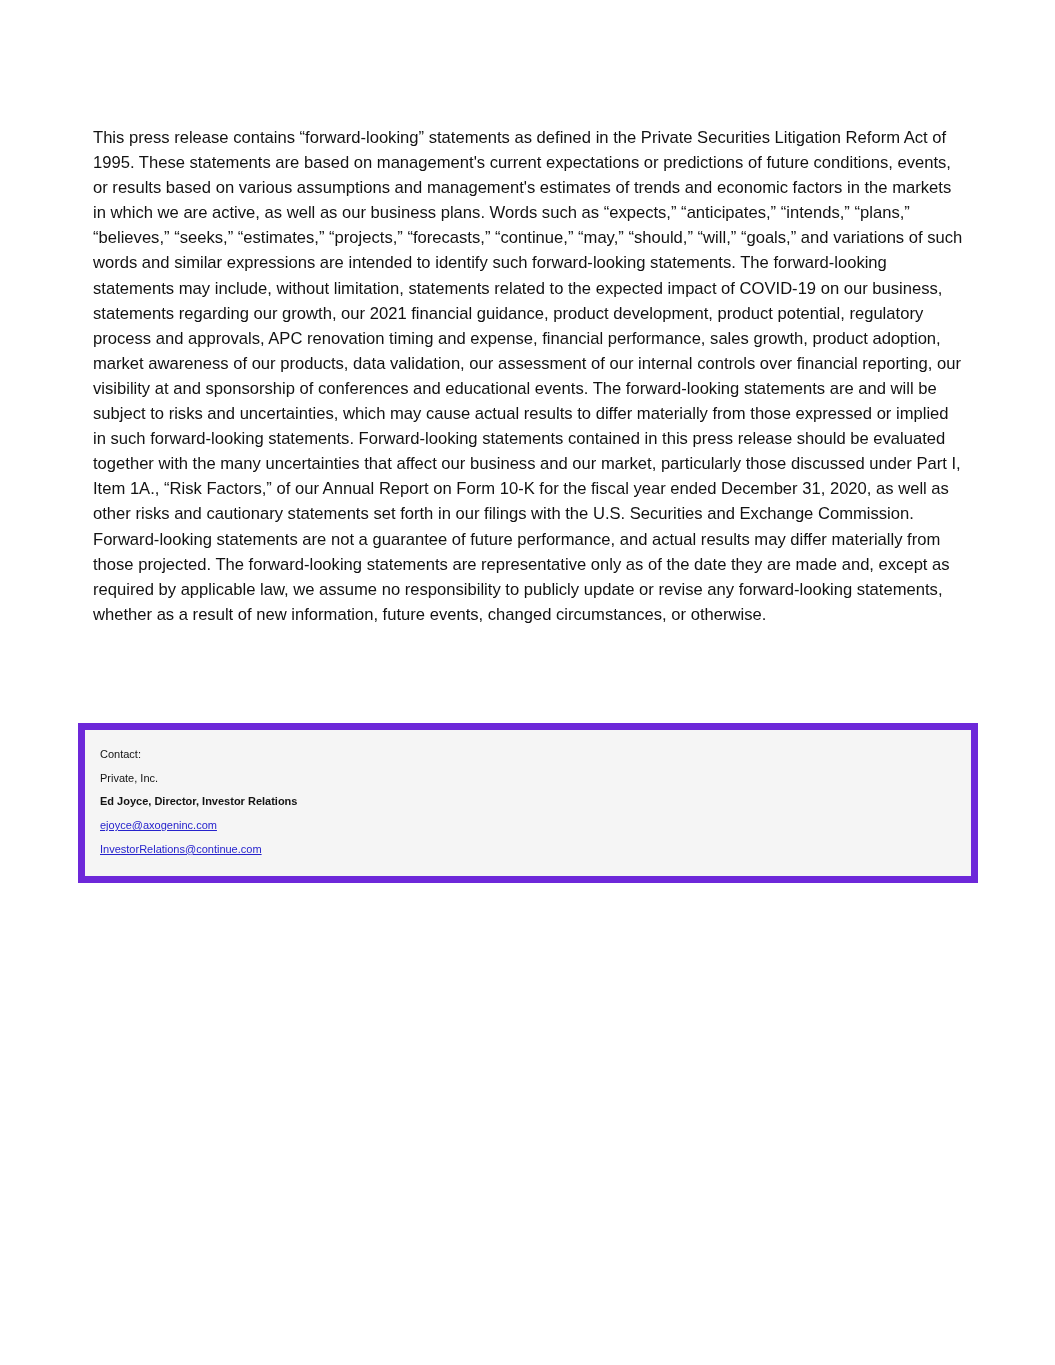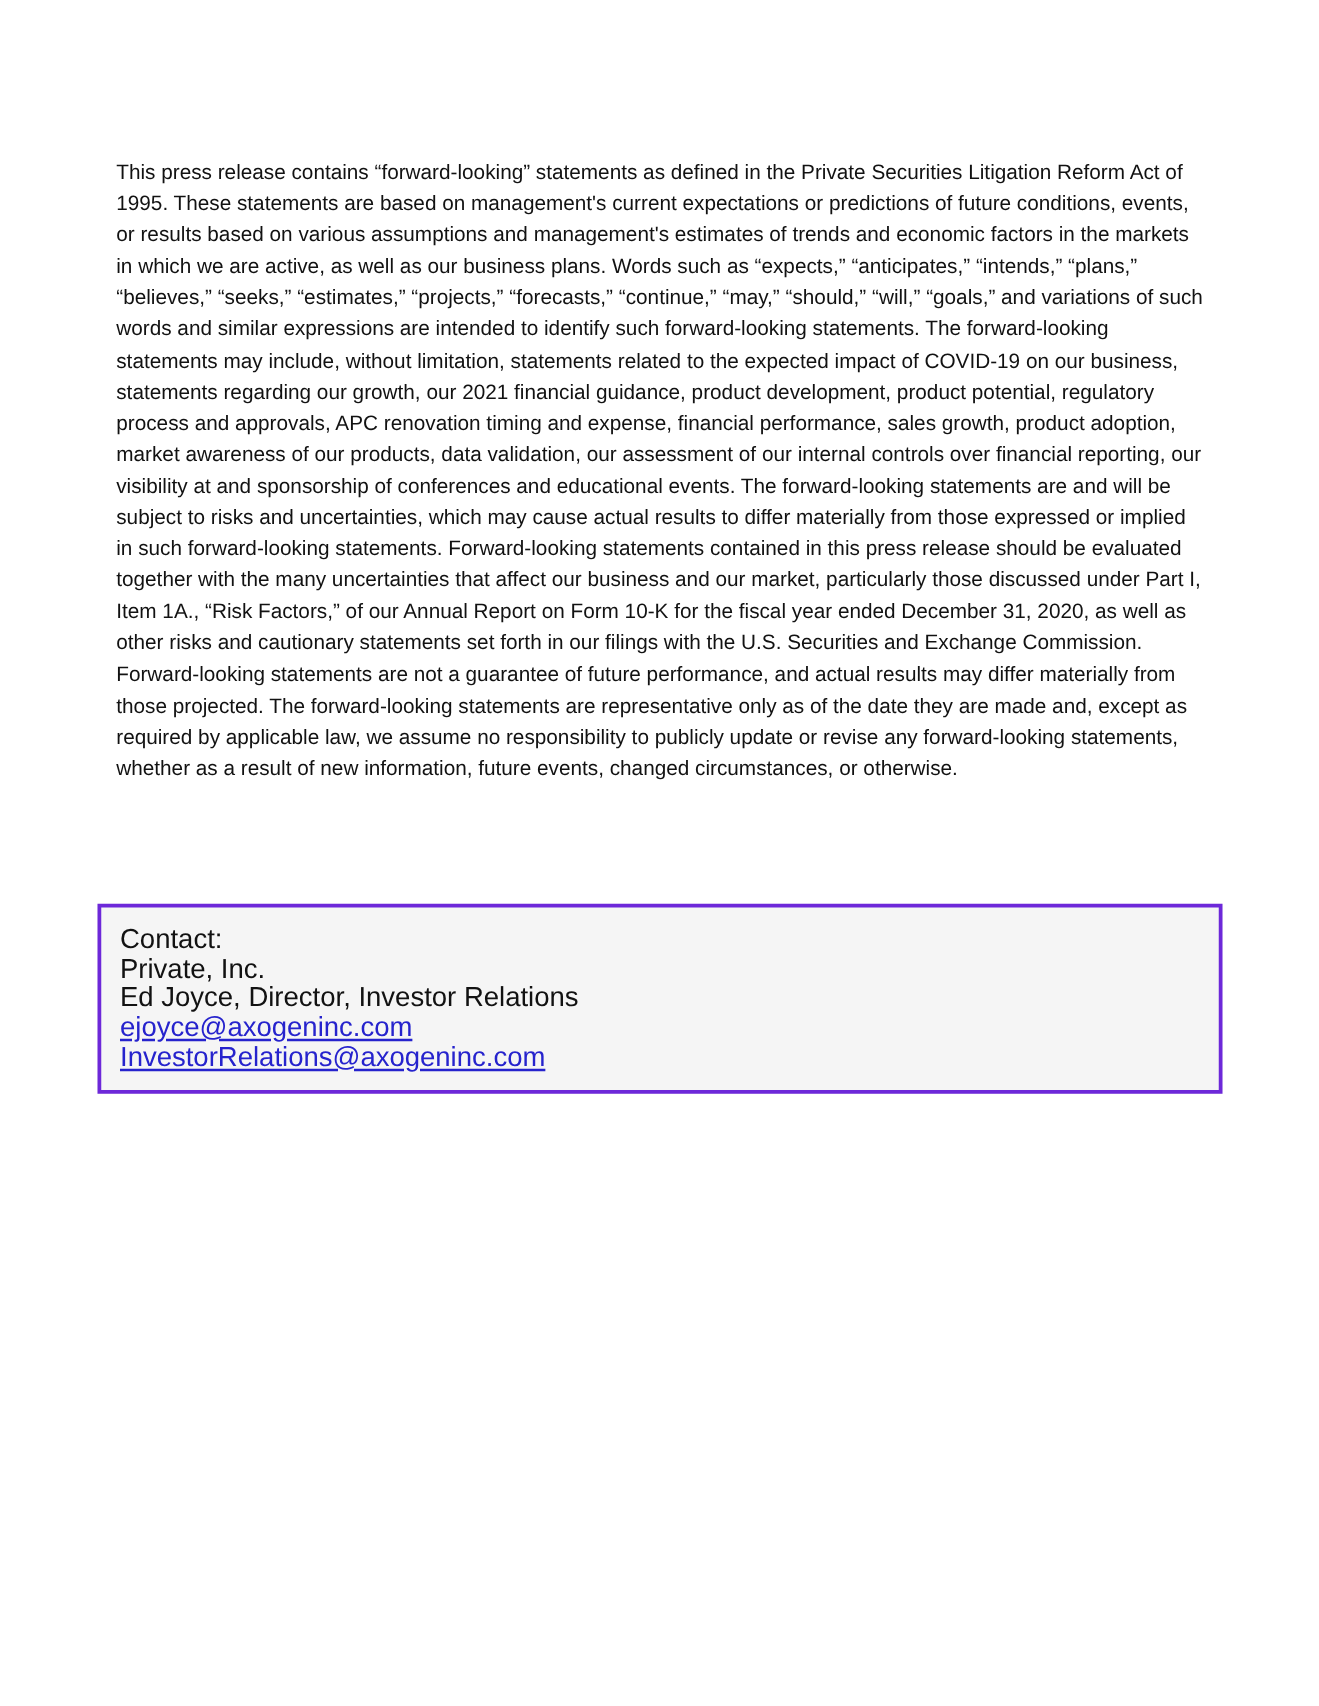--- a/index.html
+++ b/index.html
@@ -32,31 +32,31 @@
     color: #121212;
     text-align: left;
   }
   .contact-box {
     position: absolute;
     left: 78px;
     top: 723px;
     width: 900px;
     box-sizing: border-box;
     background: #f5f5f5;
-    border: 3px solid #6d28d9;
+    border: 7px solid #6d28d9;
     padding: 13px 15px 14px 15px;
-    font-size: 22px;
+    font-size: 11px;
     line-height: 23.7px;
     color: #121212;
   }
   .contact-line {
     white-space: nowrap;
   }
   .contact-person {
-    font-weight: normal;
+    font-weight: bold;
   }
   .email-link {
     color: #2623cd;
     cursor: pointer;
   }
 </style>
 </head>
 <body>
 
 <div class="page">
@@ -64,17 +64,17 @@
   <p class="body-text">This press release contains “forward-looking” statements as defined in the Private Securities Litigation Reform Act of 1995. These statements are based on management's current expectations or predictions of future conditions, events, or results based on various assumptions and management's estimates of trends and economic factors in the markets in which we are active, as well as our business plans. Words such as “expects,” “anticipates,” “intends,” “plans,” “believes,” “seeks,” “estimates,” “projects,” “forecasts,” “continue,” “may,” “should,” “will,” “goals,” and variations of such words and similar expressions are intended to identify such forward-looking statements. The forward-looking statements may include, without limitation, statements related to the expected impact of COVID-19 on our business, statements regarding our growth, our 2021 financial guidance, product development, product potential, regulatory process and approvals, APC renovation timing and expense, financial performance, sales growth, product adoption, market awareness of our products, data validation, our assessment of our internal controls over financial reporting, our visibility at and sponsorship of conferences and educational events. The forward-looking statements are and will be subject to risks and uncertainties, which may cause actual results to differ materially from those expressed or implied in such forward-looking statements. Forward-looking statements contained in this press release should be evaluated together with the many uncertainties that affect our business and our market, particularly those discussed under Part I, Item 1A., “Risk Factors,” of our Annual Report on Form 10-K for the fiscal year ended December 31, 2020, as well as other risks and cautionary statements set forth in our filings with the U.S. Securities and Exchange Commission. Forward-looking statements are not a guarantee of future performance, and actual results may differ materially from those projected. The forward-looking statements are representative only as of the date they are made and, except as required by applicable law, we assume no responsibility to publicly update or revise any forward-looking statements, whether as a result of new information, future events, changed circumstances, or otherwise.</p>
 
   <div class="contact-box">
     <div class="contact-line">Contact:</div>
     <div class="contact-line">Private, Inc.</div>
     <div class="contact-line contact-person">Ed Joyce, Director, Investor Relations</div>
     <div class="contact-line">
       <a class="email-link" href="#">ejoyce@axogeninc.com</a>
     </div>
     <div class="contact-line">
-      <a class="email-link" href="#">InvestorRelations@axogeninc.com</a>
+      <a class="email-link" href="#">InvestorRelations@continue.com</a>
     </div>
   </div>
 
 </div>
 
 </body></html>

